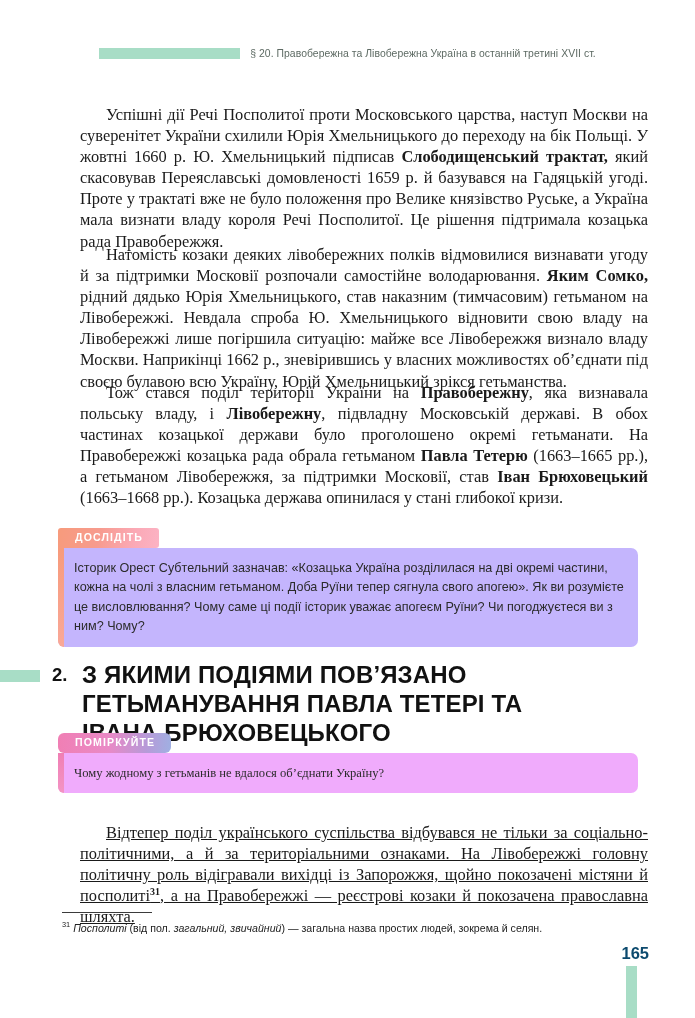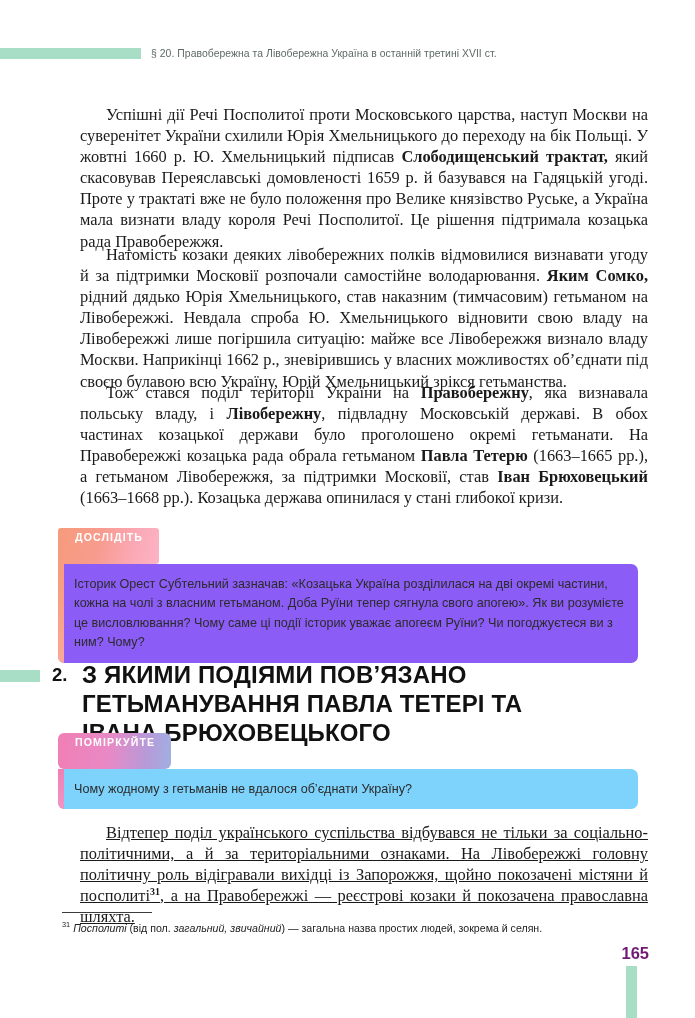--- a/index.html
+++ b/index.html
@@ -23,20 +23,21 @@
 
   
   .runhead {
     position: absolute;
     left: 0;
     top: 44px;
     width: 695px;
     height: 18px;
     display: flex;
     align-items: center;
+    justify-content: center;
   }
   .runhead-bar {
     width: 141px;
     height: 11px;
     background: #a8ddc6;
     flex: 0 0 auto;
   }
   .runhead-text {
     margin-left: 10px;
     font-family: "Liberation Sans", sans-serif;
@@ -69,21 +70,21 @@
 
   
   .callout {
     position: absolute;
     left: 58px;
     width: 580px;
   }
   .callout-badge {
     position: relative;
     display: inline-block;
-    height: 36px;
+    height: 20px;
     line-height: 19px;
     padding: 0 16px 0 17px;
     font-family: "Liberation Sans", sans-serif;
     font-weight: 700;
     font-size: 10.6px;
     letter-spacing: 1.1px;
     color: #ffffff;
     border-radius: 3px 3px 3px 0;
   }
   .badge-doslidit {
@@ -97,33 +98,34 @@
     position: relative;
     margin-top: 0;
     padding: 11px 14px 10px 16px;
     border-radius: 0 7px 7px 7px;
     font-family: "Liberation Sans", sans-serif;
     font-size: 12.6px;
     line-height: 19.4px;
     color: #2b2b2b;
   }
   .body-doslidit {
-    background: #8b5cf6;
+    background: #c4b5fd;
   }
   .body-doslidit::before {
     content: "";
     position: absolute;
     left: 0; top: 0; bottom: 0;
     width: 6px;
     background: linear-gradient(180deg, #f79b7c 0%, #f8a municipal 0%, #f9a898 100%);
     background: linear-gradient(180deg, #f79b7c 0%, #f9a898 100%);
     border-radius: 0 0 0 7px;
   }
   .body-pomirkuite {
-    background: #7dd3fc;
+    background: #f0abfc;
+    font-family: Liberation Serif, serif;
   }
   .body-pomirkuite::before {
     content: "";
     position: absolute;
     left: 0; top: 0; bottom: 0;
     width: 6px;
     background: linear-gradient(180deg, #f07fb4 0%, #f394c4 100%);
     border-radius: 0 0 0 7px;
   }
 
@@ -193,21 +195,21 @@
   .footnote i { font-style: italic; }
 
   
   .pageno {
     position: absolute;
     right: 46px;
     top: 944px;
     font-family: "Liberation Sans", sans-serif;
     font-weight: 700;
     font-size: 16.5px;
-    color: #701a75;
+    color: #0c4a6e;
   }
   .bottom-bar {
     position: absolute;
     right: 58px;
     top: 966px;
     width: 11px;
     height: 52px;
     background: #a8ddc6;
   }
 

